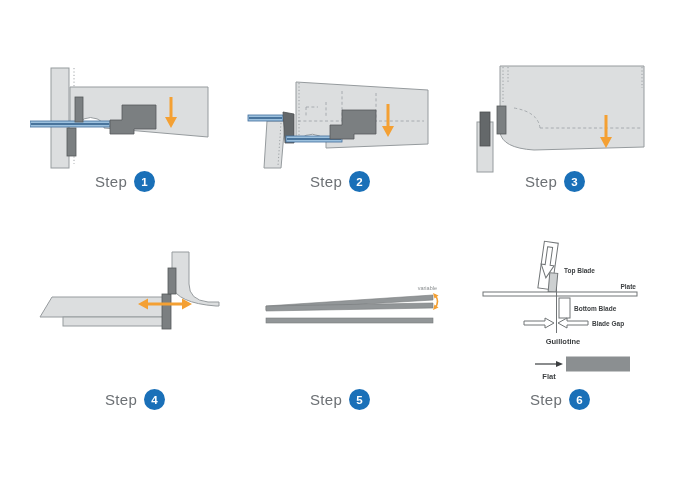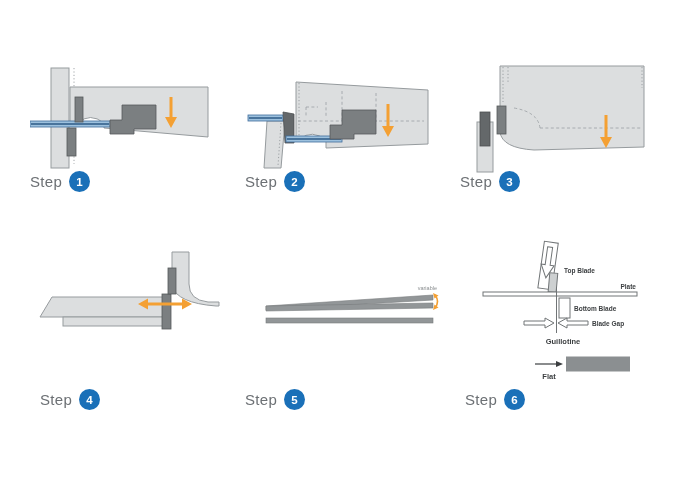--- a/index.html
+++ b/index.html
@@ -1,19 +1,19 @@
 <!DOCTYPE html>
 <html><head>
 <meta charset="utf-8">
 <style>
   html,body{margin:0;padding:0;}
   body{width:680px;height:490px;background:#ffffff;position:relative;overflow:hidden;
        font-family:"Liberation Sans",sans-serif;}
   .panel{position:absolute;}
-  .step-label{position:absolute;display:flex;align-items:center;gap:7px;}
+  .step-label{position:absolute;display:flex;align-items:center;justify-content:center;gap:7px;}
   .step-text{font-size:15px;color:#6c7074;letter-spacing:.3px;}
   .step-badge{width:21px;height:21px;border-radius:50%;background:#1a70b8;color:#ffffff;
               font-size:11.5px;font-weight:700;display:flex;align-items:center;justify-content:center;}
   
   .lg  {fill:#dcdedf;stroke:#969b9e;stroke-width:1;}
   .dk  {fill:#7b7f81;stroke:#55595b;stroke-width:.8;}
   .dk2 {fill:#64686a;stroke:#4b4f51;stroke-width:.8;}
   .pl  {fill:#9dc1de;stroke:#3f6d9c;stroke-width:.8;}
   .plc {stroke:#2e5a86;stroke-width:1.6;}
   .org {fill:#f4a033;stroke:none;}

